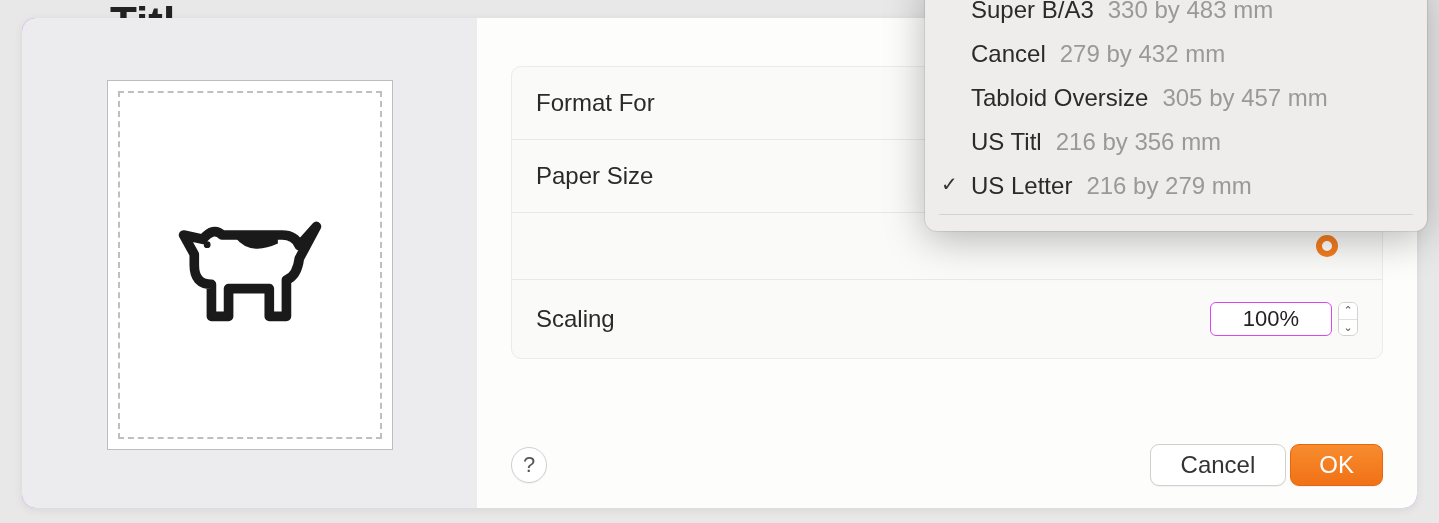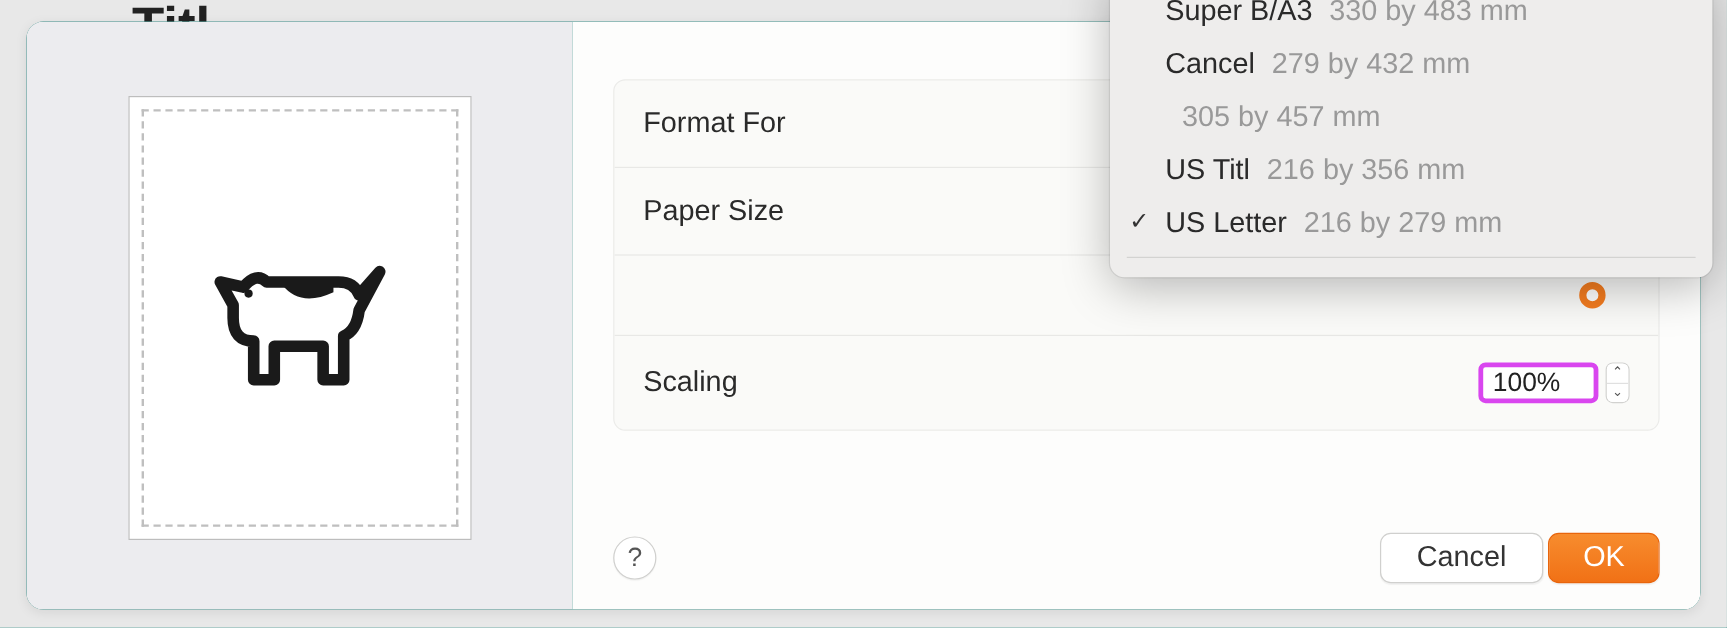--- a/index.html
+++ b/index.html
@@ -25,21 +25,21 @@
       font-weight: 700;
       color: #222;
       font-family: -apple-system, sans-serif;
     }
     .sheet {
       position: absolute;
       top: 18px;
       left: 22px;
       right: 22px;
       bottom: 15px;
-      background: #0f766e;
+      background: #d946ef;
       border-radius: 14px;
       box-shadow: 0 2px 10px rgba(0,0,0,0.08);
       display: flex;
       overflow: hidden;
     }
     .preview-panel {
       width: 455px;
       background: #ececef;
       display: flex;
       align-items: flex-start;
@@ -103,25 +103,25 @@
       background: #fff;
       margin-right: 6px;
     }
     .orient-cut {
       width: 8px;
       font-size: 24px;
       color: #333;
       overflow: hidden;
     }
     .scaling-input {
-      width: 100px;
+      width: 122px;
       height: 34px;
-      border: 4px solid #d946ef;
+      border: 1px solid #d946ef;
       border-radius: 6px;
-      text-align: left;
+      text-align: center;
       font-size: 22px;
       padding: 0 8px;
       background: #fff;
       color: #222;
     }
     .stepper {
       display: flex;
       flex-direction: column;
       border: 1px solid #d2d2d0;
       border-radius: 6px;
@@ -290,20 +290,21 @@
 <div class="popup-menu">
   <div class="menu-item">
     <span>Super B/A3</span>
     <span class="dim">330 by 483 mm</span>
   </div>
   <div class="menu-item">
     <span>Cancel</span>
     <span class="dim">279 by 432 mm</span>
   </div>
   <div class="menu-item">
+    <span>Tabloid Oversize</span>
     <span class="dim">305 by 457 mm</span>
   </div>
   <div class="menu-item">
     <span>US Titl</span>
     <span class="dim">216 by 356 mm</span>
   </div>
   <div class="menu-item">
     <span class="check">✓</span>
     <span>US Letter</span>
     <span class="dim">216 by 279 mm</span>

